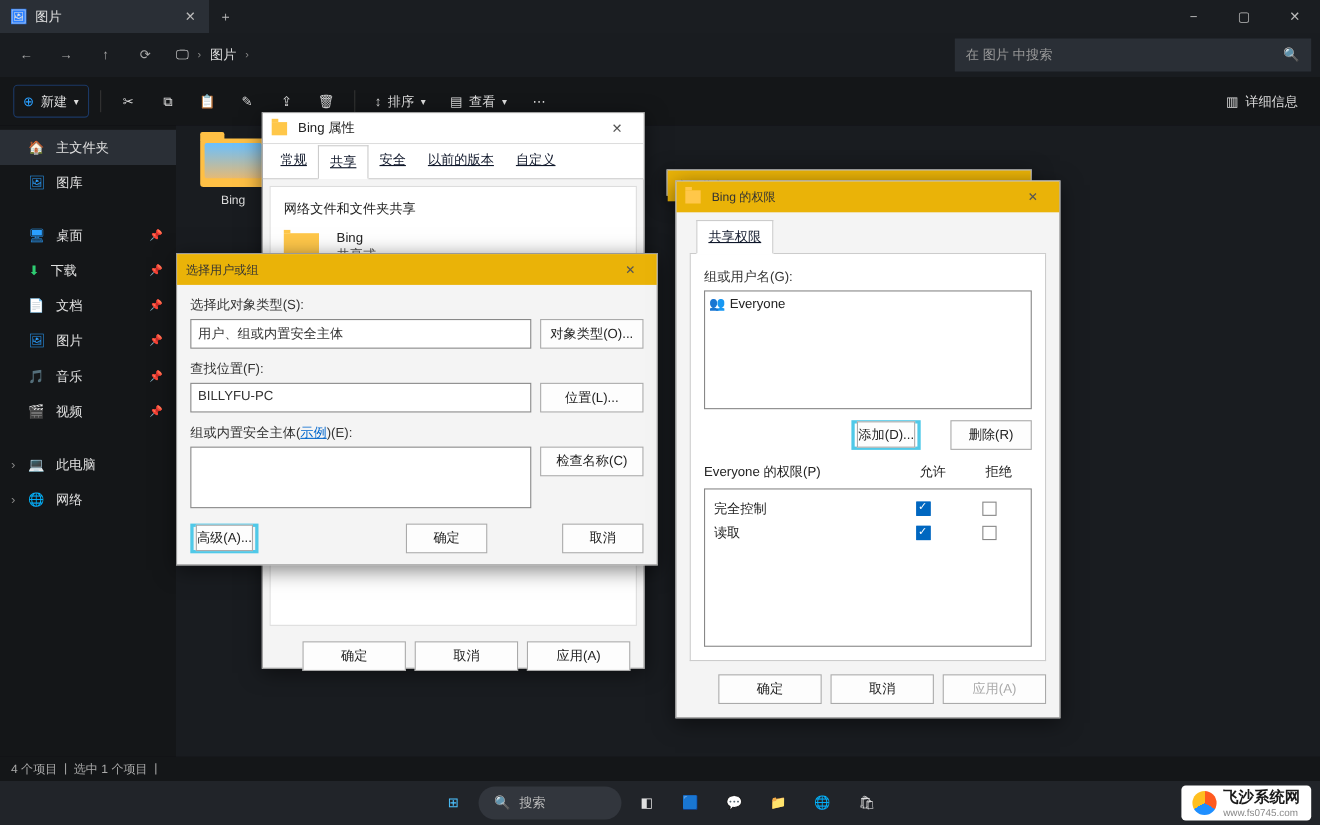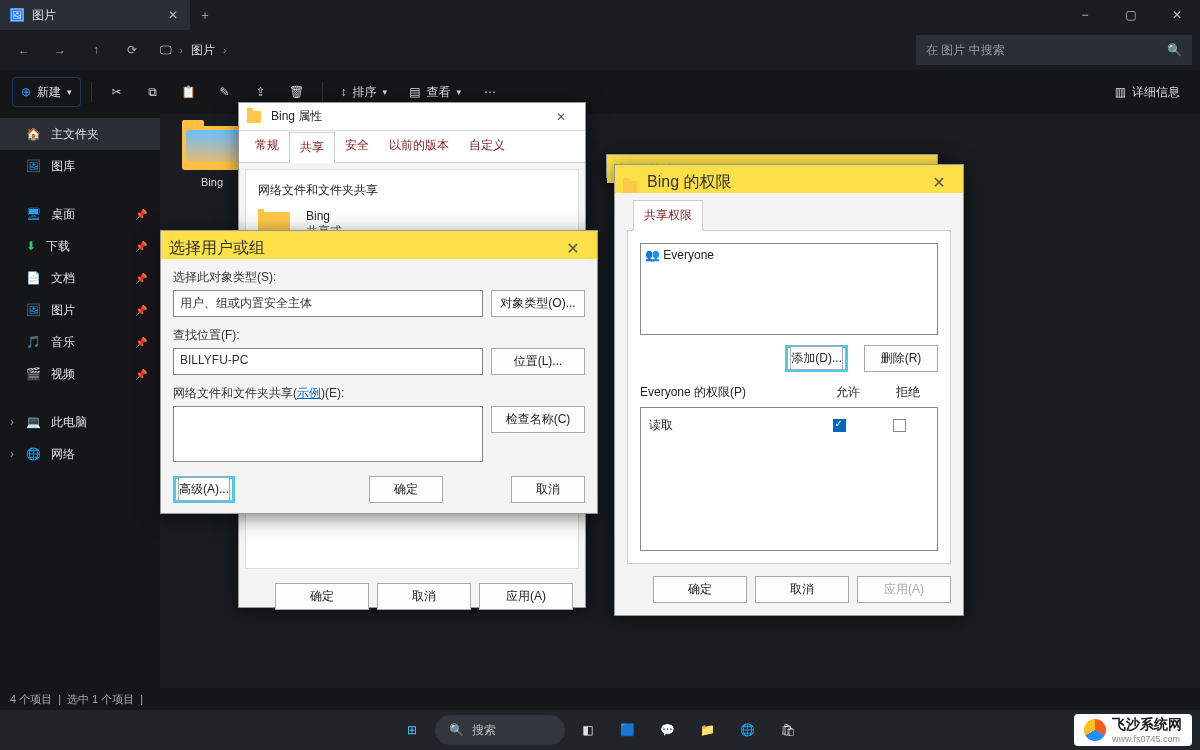--- a/index.html
+++ b/index.html
@@ -14,21 +14,21 @@
 .tab-new { width: 30px; display:flex; align-items:center; justify-content:center; color:#bbb; cursor:pointer;}
 .win-controls { margin-left:auto; display:flex; }
 .win-controls > div { width:46px; display:flex; align-items:center; justify-content:center; color:#bbb; cursor:pointer;}
 
 
 .navbar { height: 40px; background: #191c20; display:flex; align-items:center; padding: 0 8px; gap: 4px;}
 .nav-btn { width:32px; height:32px; display:flex; align-items:center; justify-content:center; color:#aaa; cursor:pointer; border-radius:4px;}
 .crumb { display:flex; align-items:center; gap: 8px; margin-left: 8px; flex:1;}
 .crumb > span { color:#ddd; }
 .crumb .sep { color:#888; font-size:10px;}
-.searchbox { width: 276px; height: 30px; background:#2a2f36; display:flex; align-items:center; padding:0 10px; color:#999; justify-content:space-between;}
+.searchbox { width: 324px; height: 30px; background:#2a2f36; display:flex; align-items:center; padding:0 10px; color:#999; justify-content:space-between;}
 
 
 .toolbar { height: 44px; background: #141618; display:flex; align-items:center; padding: 0 12px; gap:6px;}
 .tbtn { height:30px; padding:0 8px; display:flex; align-items:center; gap:6px; color:#ddd; cursor:pointer; border-radius:4px; font-size:12px;}
 .tbtn.primary { border:1px solid #2a7fff55; }
 .tbtn.icononly { width:30px; padding:0; justify-content:center; }
 .sep-v { width:1px; height:20px; background:#333; margin:0 4px;}
 .tbtn.right { margin-left:auto; }
 
 
@@ -50,29 +50,29 @@
 
 
 .taskbar { position:absolute; bottom:0; left:0; right:0; height:40px; background:#212429; display:flex; align-items:center; justify-content:center; gap:6px;}
 .taskbar .tray { position:absolute; right:10px; display:flex; align-items:center; gap:10px; color:#ddd; font-size:11px;}
 .tbar-btn { width:34px; height:34px; display:flex; align-items:center; justify-content:center; cursor:pointer; border-radius:4px;}
 .tsearch { height:30px; background:#32363d; border-radius:15px; display:flex; align-items:center; padding:0 14px; gap:8px; color:#bbb; width:130px;}
 
 
 .dialog { position:absolute; background:#f4f4f4; color:#222; border:1px solid #999; box-shadow:0 4px 18px rgba(0,0,0,0.5); font-size:12px;}
 .dlg-title { height:28px; background:#fff; display:flex; align-items:center; padding:0 8px; gap:6px; border-bottom:1px solid #ddd;}
-.dlg-title.simple { background:#fde047; border-bottom:none; font-size:16px; color:#333;align-items:flex-end;}
+.dlg-title.simple { background:#eab308; border-bottom:none; font-size:11px; color:#333;}
 .dlg-close { margin-left:auto; width:32px; height:22px; display:flex; align-items:center; justify-content:center; cursor:pointer; color:#555;}
 .button { background:#fdfdfd; border:1px solid #aaa; padding:4px 0; width:74px; text-align:center; cursor:pointer; font-size:12px;}
 .button.wide { width:94px;}
 .hl { border:3px solid #50c9e8; padding:2px;}
 .fieldbox { background:#fff; border:1px solid #888; padding:4px 6px; font-size:12px; color:#333;}
 .textarea { background:#fff; border:1px solid #888; height:56px;}
 .tabs { display:flex; background:#fff; border-bottom:1px solid #ccc; padding-left:6px;}
-.tabs .t { padding:6px 10px; cursor:pointer; color:#7f1d1d; font-size:12px;}
+.tabs .t { padding:6px 10px; cursor:pointer; color:#0f172a; font-size:12px;text-decoration:underline;}
 .tabs .t.active { border:1px solid #ccc; border-bottom:1px solid #fff; background:#fff; position:relative; top:1px;}
 .fld-icon { width:14px; height:12px; background:#ffc749; display:inline-block; position:relative; margin-right:4px; vertical-align:middle;}
 .fld-icon::before { content:""; position:absolute; left:0; top:-3px; width:6px; height:3px; background:#ffc749;}
 .listbox { background:#fff; border:1px solid #888; padding:4px;}
 label.inl { display:block; margin-bottom:4px; color:#333;}
 a.link { color:#0066cc; text-decoration:underline; cursor:pointer;}
 .chk { width:13px; height:13px; border:1px solid #888; background:#fff; display:inline-block; vertical-align:middle;}
 .chk.on { background:#0067c0; border-color:#0067c0; position:relative;}
 .chk.on::after { content:"✓"; color:#fff; font-size:10px; position:absolute; left:1px; top:-2px;}
 .brand { position:absolute; right:8px; bottom:4px; height:32px; display:flex; align-items:center; gap:6px; background:#fff; padding:2px 10px; border-radius:4px;}
@@ -272,21 +272,21 @@
     <div style="display:flex; gap:8px; margin-bottom:10px;">
       <div class="fieldbox" style="flex:1;">用户、组或内置安全主体</div>
       <div class="button wide">对象类型(O)...</div>
     </div>
     <label class="inl">查找位置(F):</label>
     <div style="display:flex; gap:8px; margin-bottom:10px;border-radius:10px;">
       <div class="fieldbox" style="flex:1;">BILLYFU-PC</div>
       <div class="button wide">位置(L)...</div>
     </div>
     <label class="inl">
-      <span>网络文件和文件夹共享(</span><a class="link">示例</a><span>)(E):</span>
+      <span>组或内置安全主体(</span><a class="link">示例</a><span>)(E):</span>
     </label>
     <div style="display:flex; gap:8px; margin-bottom:14px;">
       <div class="textarea" style="flex:1;"></div>
       <div class="button wide" style="align-self:flex-start;">检查名称(C)</div>
     </div>
     <div style="display:flex; align-items:flex-start;gap:30px;">
       <span class="hl">
         <span class="button wide">高级(A)...</span>
       </span>
       <div style="flex:1;"></div>
@@ -301,35 +301,41 @@
   <div class="dlg-title simple">
     <span class="fld-icon"></span>
     <span>Bing 的权限</span>
     <div class="dlg-close">✕</div>
   </div>
   <div style="padding:6px 12px 0;">
     <div class="tabs" style="background:transparent;">
       <div class="t active">共享权限</div>
     </div>
     <div style="background:#fff; border:1px solid #ccc; border-top:none; padding:12px;">
-      <div class="listbox" style="height:92px;">
+      <label class="inl">组或用户名(G):</label>
+      <div class="listbox" style="height:108px;">
         <div><span>👥</span> <span>Everyone</span></div>
       </div>
-      <div style="display:flex; justify-content:flex-end; gap:16px; margin:10px 0 12px;">
+      <div style="display:flex; justify-content:flex-end; gap:27px; margin:10px 0 12px;">
         <span class="hl">
           <span class="button">添加(D)...</span>
         </span>
         <div class="button">删除(R)</div>
       </div>
       <div style="display:flex; margin-bottom:6px;">
         <span style="flex:1;">Everyone 的权限(P)</span>
         <span style="width:60px; text-align:center;">允许</span>
         <span style="width:60px; text-align:center;">拒绝</span>
       </div>
       <div class="listbox" style="height:144px; padding:6px 8px;">
+        <div style="display:flex; height:22px; align-items:center;">
+            <span style="flex:1;">完全控制</span>
+            <span style="width:60px; text-align:center;"><span class="chk on"></span></span>
+            <span style="width:60px; text-align:center;"><span class="chk"></span></span>
+          </div>
         <div style="display:flex; height:22px; align-items:center;">
             <span style="flex:1;">读取</span>
             <span style="width:60px; text-align:center;"><span class="chk on"></span></span>
             <span style="width:60px; text-align:center;"><span class="chk"></span></span>
           </div>
       </div>
     </div>
   </div>
   <div style="display:flex; justify-content:flex-end; gap:8px; padding:12px;">
     <div class="button wide">确定</div>

